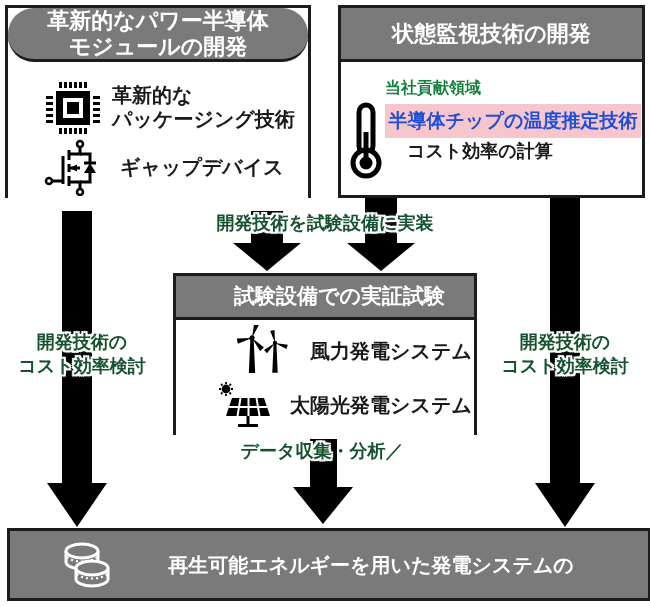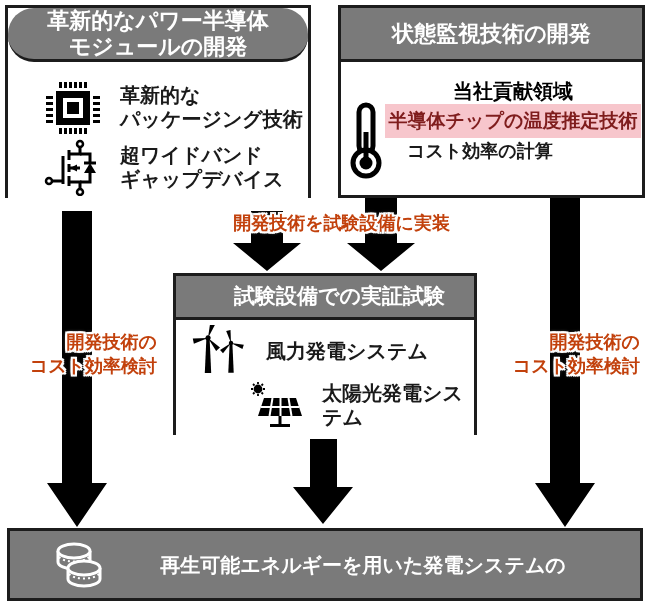--- a/index.html
+++ b/index.html
@@ -14,34 +14,34 @@
     display:flex;flex-direction:column;justify-content:center;align-items:center;
     border-bottom:3px solid #1c1c1c;line-height:1.18;
   }
   .hdr-lg{font-size:22px;}
   .hdr-md{font-size:21px;padding-left:29px;}
   .content{position:relative;background:#ffffff;}
   .item-row{display:flex;align-items:center;}
   .item-text{font-size:20px;line-height:1.22;}
   .arrow-layer{position:absolute;left:0;top:0;z-index:1;}
   .overlay-label{
-    position:absolute;z-index:2;text-align:right;color:#c2410c;
+    position:absolute;z-index:2;text-align:center;color:#14532d;
     text-shadow:-2px -2px 0 #fff,2px -2px 0 #fff,-2px 2px 0 #fff,2px 2px 0 #fff,
                 -2px 0 0 #fff,2px 0 0 #fff,0 -2px 0 #fff,0 2px 0 #fff,0 0 4px #fff;
     font-size:18px;line-height:1.35;
   }
   .boxz{z-index:3;}
-  .red-label{color:#000000;font-size:20px;text-align:center;}
-  .pink-bar{background:#f7c6cc;color:#7f1d1d;font-size:19px;text-align:center;padding:4px 0;white-space:nowrap;}
+  .red-label{color:#15803d;font-size:16px;}
+  .pink-bar{background:#f7c6cc;color:#1d4ed8;font-size:19px;text-align:center;padding:4px 0;white-space:nowrap;}
   .note{font-size:18px;line-height:1.28;}
   .note-indent{padding-left:22px;}
   .bottom-box{
     position:absolute;left:7px;top:528px;width:630px;height:67px;
     border:3px solid #1c1c1c;background:#7a7a7a;color:#fff;
-    display:flex;align-items:center;z-index:3;
+    display:flex;align-items:center;z-index:3;padding-left:8px;
   }
   .bottom-text{flex:1;text-align:center;font-size:20px;line-height:1.3;}
   .icon{flex:none;display:block;}
 </style>
 </head>
 <body>
 
 <div id="canvas">
 
   <svg class="arrow-layer" width="650" height="606" viewBox="0 0 650 606">
@@ -81,21 +81,21 @@
               <rect x="4" y="41" width="7" height="3"></rect>
             <rect x="51" y="17" width="7" height="3"></rect>
               <rect x="51" y="23" width="7" height="3"></rect>
               <rect x="51" y="29" width="7" height="3"></rect>
               <rect x="51" y="35" width="7" height="3"></rect>
               <rect x="51" y="41" width="7" height="3"></rect>
           </g>
           <rect x="21" y="19" width="20" height="20" fill="#fff"></rect>
           <rect x="25" y="23" width="12" height="12" fill="#000"></rect>
         </svg>
-        <div class="item-text" style="margin-left:16px;font-family:Liberation Serif, serif;">
+        <div class="item-text" style="margin-left:8px;font-family:Liberation Serif, serif;">
           <div>革新的な</div>
           <div>パッケージング技術</div>
         </div>
       </div>
       <div class="item-row" style="padding-left:34px;height:58px;margin-top:2px;">
         <svg class="icon" width="62" height="58" viewBox="0 0 62 58">
           <g stroke="#000" stroke-width="3" fill="none">
             <line x1="10" y1="43" x2="21" y2="43"></line>
             <line x1="21" y1="18" x2="21" y2="46"></line>
             <line x1="27" y1="12" x2="27" y2="22"></line>
@@ -108,21 +108,20 @@
             <polyline points="38,44 48,44 48,35"></polyline>
             <line x1="42" y1="25" x2="54" y2="25"></line>
           </g>
           <polygon points="42,35 54,35 48,25" fill="#000"></polygon>
           <polygon points="28,30 35,26.5 35,33.5" fill="#000"></polygon>
           <circle cx="7" cy="43" r="3" fill="#fff" stroke="#000" stroke-width="2.5"></circle>
           <circle cx="38" cy="6" r="3" fill="#fff" stroke="#000" stroke-width="2.5"></circle>
           <circle cx="38" cy="54" r="3" fill="#fff" stroke="#000" stroke-width="2.5"></circle>
         </svg>
         <div class="item-text" style="margin-left:16px;">
-          <div>超ワイドバンド</div>
           <div>ギャップデバイス</div>
         </div>
       </div>
     </div>
   </div>
 
   <div class="box boxz" style="left:338px;top:5px;width:301px;height:187px;">
     <div class="box-header hdr-lg" style="height:51px;">
       <span>状態監視技術の開発</span>
     </div>
@@ -150,42 +149,42 @@
   <div class="overlay-label" style="left:490px;top:330px;width:150px;">
     <div>開発技術の</div>
     <div>コスト効率検討</div>
   </div>
 
   <div class="box boxz" style="left:173px;top:273px;width:298px;height:156px;">
     <div class="box-header hdr-md" style="height:41px;">
       <span>試験設備での実証試験</span>
     </div>
     <div class="content" style="height:115px;padding-top:4px;">
-      <div class="item-row" style="padding-left:16px;height:54px;font-family:Liberation Serif, serif;">
+      <div class="item-row" style="padding-left:60px;height:54px;font-family:Liberation Serif, serif;">
         <svg class="icon" width="54" height="52" viewBox="0 0 54 52">
           <g fill="#000">
             <g transform="translate(16,13) rotate(18)">
               <polygon points="-1.6,0 1.6,0 3.2,35 -3.2,35" transform="rotate(-18)"></polygon>
               <polygon points="0,0 -2.6,-15 2.6,-15"></polygon>
               <polygon points="0,0 -2.6,-15 2.6,-15" transform="rotate(120)"></polygon>
               <polygon points="0,0 -2.6,-15 2.6,-15" transform="rotate(240)"></polygon>
               <circle r="2.6"></circle>
             </g>
             <g transform="translate(39,18) rotate(-12) scale(0.85)">
               <polygon points="-1.6,0 1.6,0 3.2,35 -3.2,35" transform="rotate(12)"></polygon>
               <polygon points="0,0 -2.6,-15 2.6,-15"></polygon>
               <polygon points="0,0 -2.6,-15 2.6,-15" transform="rotate(120)"></polygon>
               <polygon points="0,0 -2.6,-15 2.6,-15" transform="rotate(240)"></polygon>
               <circle r="2.6"></circle>
             </g>
           </g>
         </svg>
         <div class="item-text" style="margin-left:20px;">風力発電システム</div>
       </div>
-      <div class="item-row" style="padding-left:40px;height:54px;margin-left:32px;">
+      <div class="item-row" style="padding-left:40px;height:54px;">
         <svg class="icon" width="54" height="50" viewBox="0 0 54 50">
           <g stroke="#000" stroke-width="1.8">
             <circle cx="10" cy="9" r="3.5" fill="#000"></circle>
             <line x1="10" y1="2" x2="10" y2="4"></line>
               <line x1="10" y1="14" x2="10" y2="16"></line>
             <line x1="3" y1="9" x2="5" y2="9"></line>
               <line x1="15" y1="9" x2="17" y2="9"></line>
             <line x1="5" y1="4" x2="6.5" y2="5.5"></line>
               <line x1="13.5" y1="12.5" x2="15" y2="14"></line>
             <line x1="15" y1="4" x2="13.5" y2="5.5"></line>
@@ -202,20 +201,21 @@
             <line x1="32" y1="36" x2="32" y2="44"></line>
             <line x1="22" y1="45.5" x2="42" y2="45.5"></line>
           </g>
         </svg>
         <div class="item-text" style="margin-left:20px;">太陽光発電システム</div>
       </div>
     </div>
   </div>
 
   <div class="overlay-label" style="left:232px;top:439px;width:180px;">
+    <div>データ収集・分析／</div>
   </div>
 
   <div class="bottom-box">
     <svg class="icon" style="margin-left:42px;" width="64" height="56" viewBox="0 0 64 56">
       <g stroke="#fff" stroke-width="3" fill="#7a7a7a">
         <path d="M6,14 L6,25 A16,7 0 0 0 38,25 L38,14"></path>
         <ellipse cx="22" cy="14" rx="16" ry="7"></ellipse>
       </g>
       <path d="M7,20 A16,7 0 0 0 37,20" stroke="#fff" stroke-width="2" fill="none" stroke-dasharray="2,3"></path>
       <g stroke="#fff" stroke-width="3" fill="#7a7a7a">

